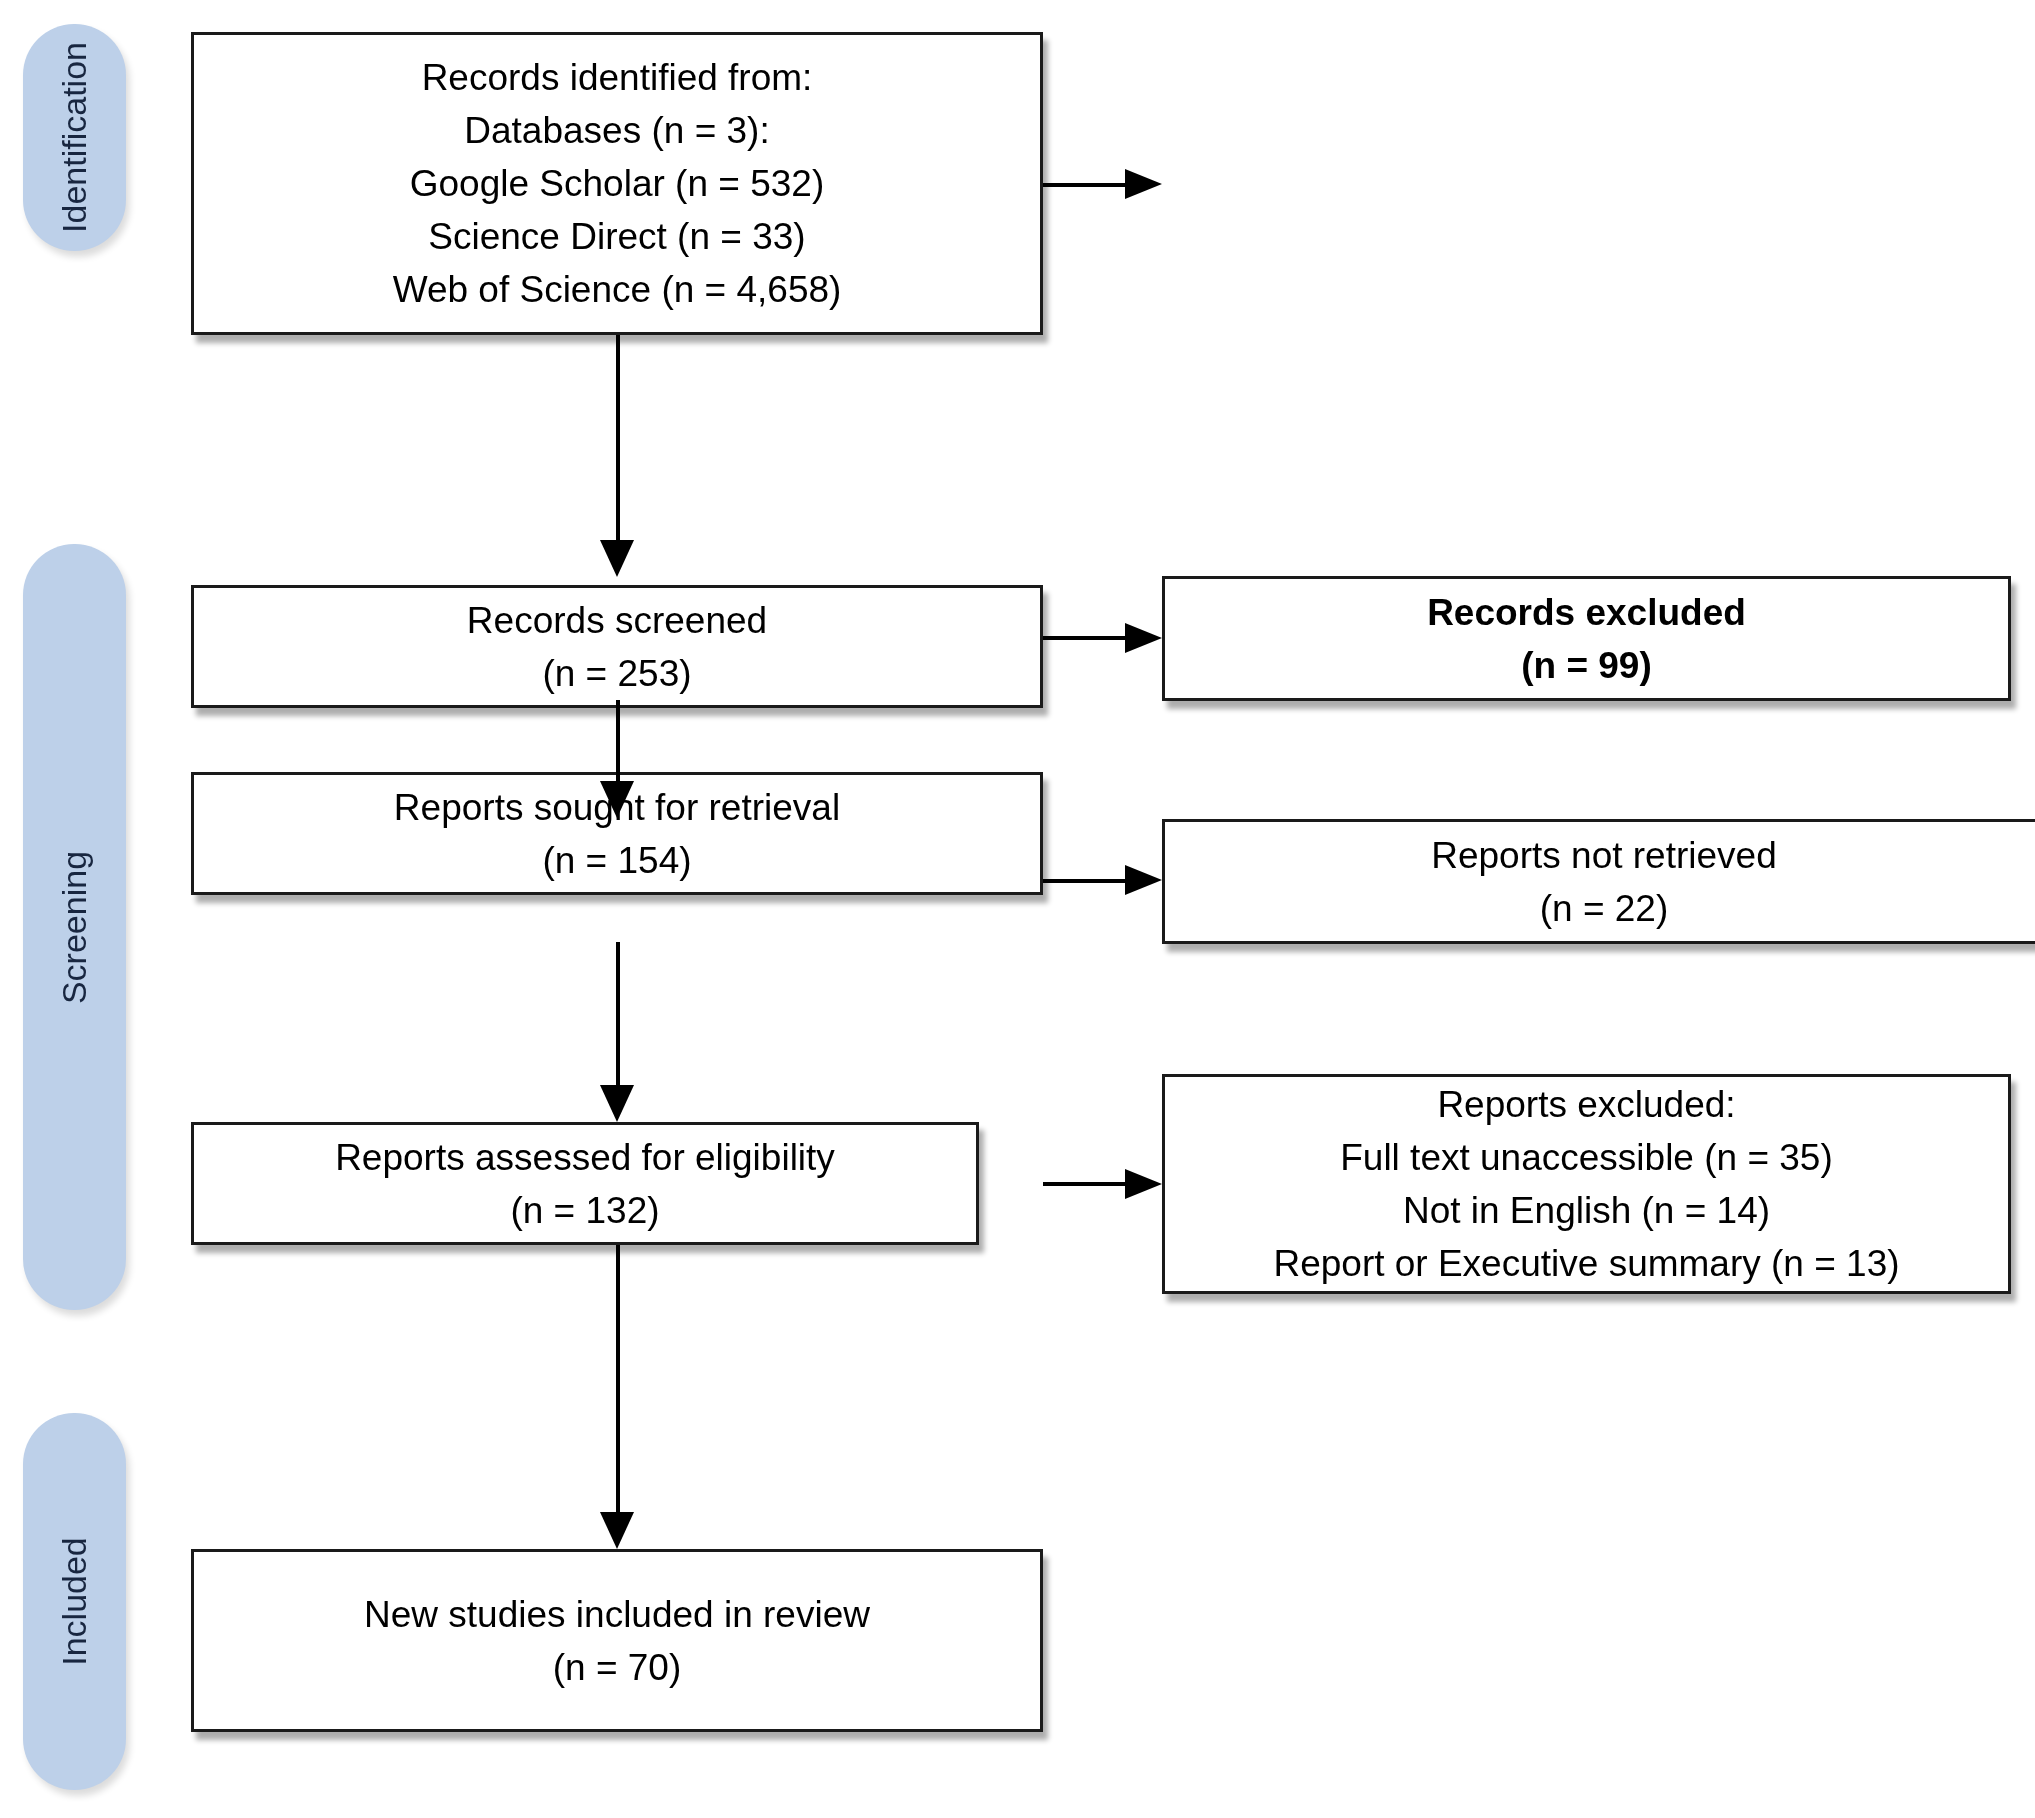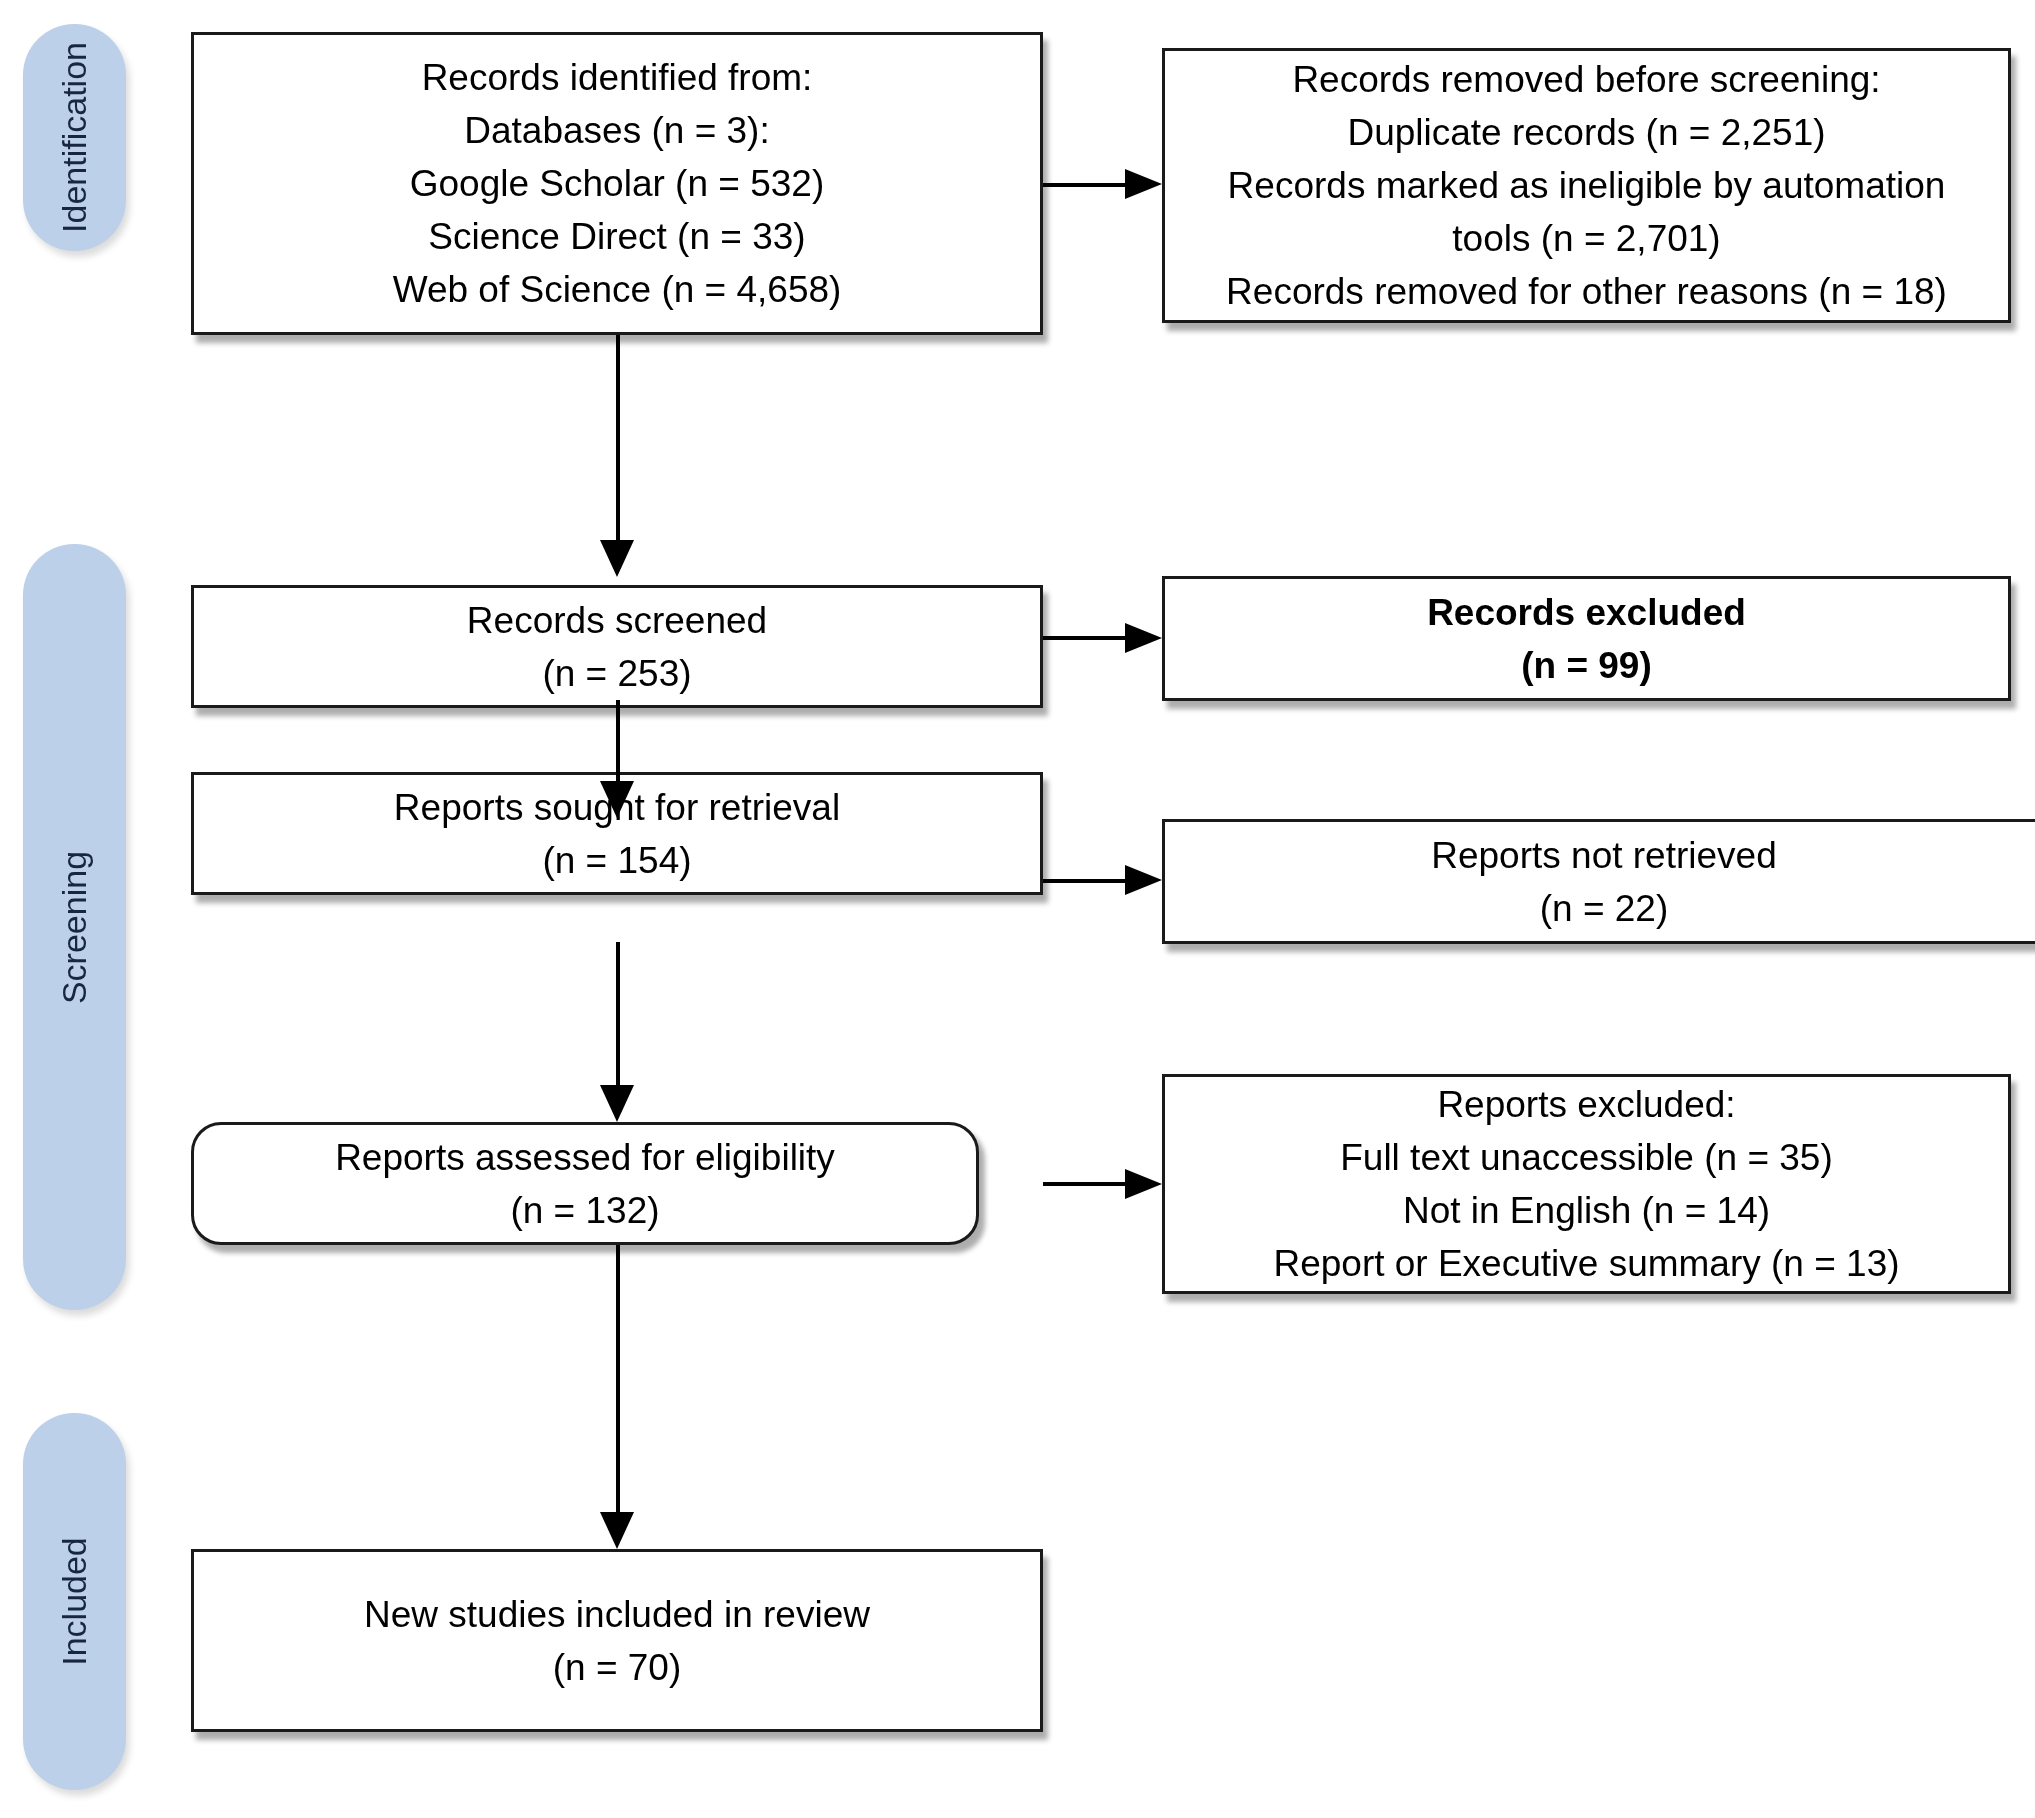--- a/index.html
+++ b/index.html
@@ -56,21 +56,21 @@
     line-height: 53px;
     color: #000;
     padding: 17px 16px;
   }
   #box-records-identified   { left: 191px;  top: 32px;   width: 852px; height: 303px; }
   #box-records-removed      { left: 1162px; top: 48px;   width: 849px; height: 275px; }
   #box-records-screened     { left: 191px;  top: 577px;  width: 852px; height: 123px; margin-top: 8px; }
   #box-records-excluded     { left: 1162px; top: 576px;  width: 849px; height: 125px; font-weight: bold; }
   #box-reports-sought       { left: 191px;  top: 772px; width: 852px; height: 123px; }
   #box-reports-not-retrieved{ left: 1162px; top: 819px; width: 884px; height: 125px; }
-  #box-reports-assessed     { left: 191px;  top: 1122px; width: 788px; height: 123px; border-radius: 30px; }
+  #box-reports-assessed     { left: 191px;  top: 1122px; width: 788px; height: 123px; }
   #box-reports-excluded     { left: 1162px; top: 1074px; width: 849px; height: 220px; }
   #box-new-studies          { left: 191px;  top: 1549px; width: 852px; height: 183px; }
 
   
   .vline { position: absolute; width: 3.5px; background: var(--arrow); }
   .hline { position: absolute; height: 3.5px; background: var(--arrow); }
   .arrow-down {
     position: absolute; width: 0; height: 0;
     border-left: 17.4px solid transparent;
     border-right: 17.4px solid transparent;
@@ -113,25 +113,20 @@
   </div>
   <div class="pill" id="pill-included">
     <span class="pill-label">Included</span>
   </div>
 
   <div class="box" id="box-records-identified">Records identified from:
 Databases (n = 3):
 Google Scholar (n = 532)
 Science Direct (n = 33)
 Web of Science (n = 4,658)</div>
-  <div class="box" id="box-records-removed">Records removed before screening:
-Duplicate records (n = 2,251)
-Records marked as ineligible by automation
-tools (n = 2,701)
-Records removed for other reasons (n = 18)</div>
   <div class="box" id="box-records-screened">Records screened
 (n = 253)</div>
   <div class="box" id="box-records-excluded">Records excluded
 (n = 99)</div>
   <div class="box" id="box-reports-sought">Reports sought for retrieval
 (n = 154)</div>
   <div class="box" id="box-reports-not-retrieved">Reports not retrieved
 (n = 22)</div>
   <div class="box" id="box-reports-assessed">Reports assessed for eligibility
 (n = 132)</div>

